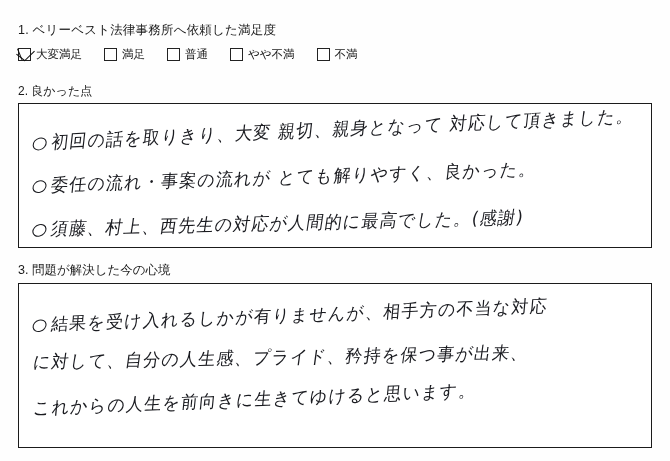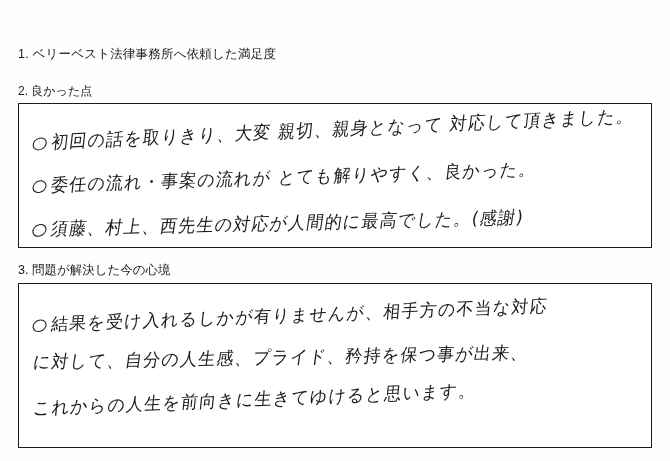--- a/index.html
+++ b/index.html
@@ -24,21 +24,20 @@
   }
 
   
   .q1-title {
     position: absolute;
     left: 18px;
     top: 22px;
     font-size: 12.5px;
     letter-spacing: 0.2px;
     white-space: nowrap;
-    margin-top: 24px;
   }
 
   .choices {
     position: absolute;
     left: 18px;
     top: 47px;
     display: flex;
     align-items: center;
     gap: 0px;
   }
@@ -147,20 +146,42 @@
     transform: rotate(-12deg) scale(1.08, 0.92);
   }
 </style>
 </head>
 <body>
 
 <div class="sheet">
 
   <div class="q1-title">1. ベリーベスト法律事務所へ依頼した満足度</div>
 
+  <div class="choices">
+    <label class="choice">
+      <span class="box checked"></span>
+      <span>大変満足</span>
+    </label>
+    <label class="choice">
+      <span class="box"></span>
+      <span>満足</span>
+    </label>
+    <label class="choice">
+      <span class="box"></span>
+      <span>普通</span>
+    </label>
+    <label class="choice">
+      <span class="box"></span>
+      <span>やや不満</span>
+    </label>
+    <label class="choice">
+      <span class="box"></span>
+      <span>不満</span>
+    </label>
+  </div>
 
   <div class="q2-title">2. 良かった点</div>
   <div class="answer-box-1">
     <div class="hw-line sk1" style="top: 14px;">
       <span class="bullet"></span><span>初回の話を取りきり、大変 親切、親身となって 対応して頂きました。</span>
     </div>
     <div class="hw-line sk2" style="top: 62px;">
       <span class="bullet"></span><span>委任の流れ・事案の流れが とても解りやすく、良かった。</span>
     </div>
     <div class="hw-line sk3" style="top: 108px;">

